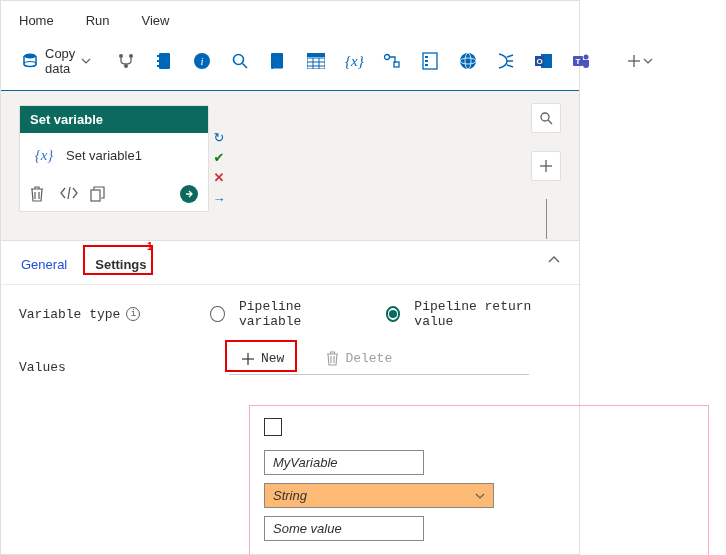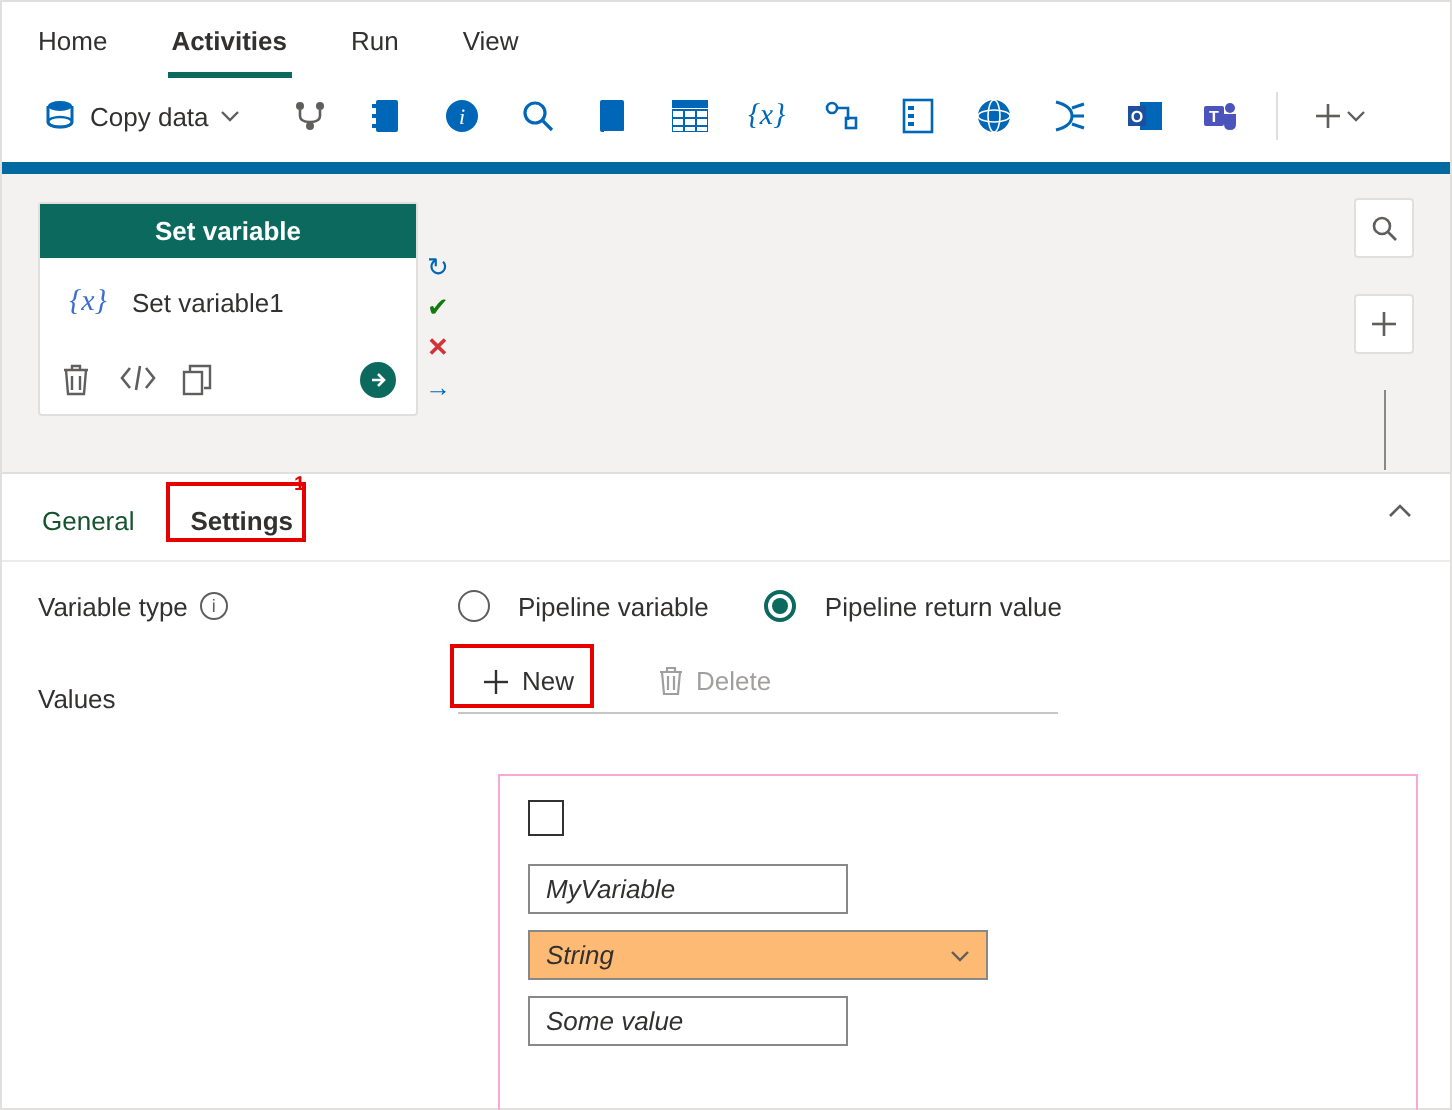--- a/index.html
+++ b/index.html
@@ -1,64 +1,64 @@
 <!DOCTYPE html>
 <html><head>
 <meta charset="utf-8">
 <style>
   * { box-sizing: border-box; }
   html, body { margin:0; padding:0; font-family: "Segoe UI", Arial, sans-serif; font-size:13px; color:#323130; background:#fff; }
-  .page { width:726px; height:555px; border:1px solid #e1dfdd; position:relative; background:#fff; }
+  .page { width:580px; height:555px; border:1px solid #e1dfdd; position:relative; background:#fff; }
 
   
   .topnav { display:flex; gap:28px; padding:8px 16px 0 16px; }
   .topnav-item { padding:4px 2px 8px 2px; cursor:pointer; color:#323130; }
   .topnav-item.active { border-bottom:3px solid #0b6a5d; font-weight:600; }
 
   
-  .toolbar { display:flex; align-items:center; gap:12px; padding:6px 12px 10px 12px; border-bottom:6px solid #0369a1; position:relative; }
+  .toolbar { display:flex; align-items:center; gap:12px; padding:6px 12px 10px 12px; border-bottom:1px solid #0369a1; position:relative; }
   .copy-data { display:flex; align-items:center; gap:6px; padding:4px 8px; border-radius:2px; }
   .copy-data svg { flex:none; }
   .tb-icons { display:flex; align-items:center; gap:20px; margin-left:6px; }
   .tb-icon { width:18px; height:18px; display:flex; align-items:center; justify-content:center; color:#0067b8; }
   .tb-divider { width:1px; height:24px; background:#e1dfdd; margin:0 6px; }
   .tb-plus { display:flex; align-items:center; gap:2px; color:#605e5c; }
 
   
   .canvas { background:#f3f2f1; position:relative; height:150px; border-bottom:1px solid #e1dfdd; }
 
   
   .side-stack { position:absolute; right:18px; top:12px; display:flex; flex-direction:column; gap:18px; align-items:center; }
   .side-icon { width:30px; height:30px; border:1px solid #e1dfdd; background:#fff; display:flex; align-items:center; justify-content:center; border-radius:2px; }
   .side-line { width:1px; height:40px; background:#8a8886; margin-left:auto; margin-right:auto; }
 
   
-  .activity { position:absolute; left:18px; top:14px; width:190px; background:#fff; border:1px solid #e1dfdd; border-radius:2px;text-align:center; }
+  .activity { position:absolute; left:18px; top:14px; width:190px; background:#fff; border:1px solid #e1dfdd; border-radius:2px; }
   .activity-header { background:#0b6a5d; color:#fff; padding:6px 10px; font-size:13px; font-weight:600; }
   .activity-body { display:flex; align-items:center; gap:8px; padding:10px 10px 14px 10px; }
   .activity-body .var-icon { width:28px; height:24px; display:flex; align-items:center; justify-content:center; color:#3b6ed4; font-style:italic; font-family:"Times New Roman", serif; font-size:15px; }
   .activity-footer { display:flex; align-items:center; justify-content:space-between; padding:4px 10px 8px 10px; }
   .af-left { display:flex; gap:14px; }
   .af-icon { width:16px; height:16px; color:#605e5c; }
   .af-go { width:18px; height:18px; border-radius:50%; background:#0b6a5d; display:flex; align-items:center; justify-content:center; }
 
   
   .attach-col { position:absolute; left:210px; top:38px; display:flex; flex-direction:column; gap:4px; }
   .attach-col span { width:16px; height:16px; display:flex; align-items:center; justify-content:center; font-size:13px; line-height:1; }
 
   
   .pane-tabs { display:flex; align-items:center; gap:24px; padding:10px 18px 6px 18px; position:relative; border-bottom:1px solid #edebe9; }
-  .pane-tab { padding:6px 2px; cursor:pointer; color:#14532d; }
+  .pane-tab { padding:6px 2px; cursor:pointer; color:#1d4ed8; }
   .pane-tab.active { color:#323130; font-weight:600; }
   .annot-box { position:absolute; border:2px solid #e60000; pointer-events:none; }
   .annot-num { color:#e60000; font-size:10px; font-weight:bold; position:absolute; }
   .chevron-collapse { position:absolute; right:18px; top:12px; color:#605e5c; }
 
   .content { padding:14px 18px; }
-  .row { display:flex; align-items:center; margin-bottom:16px; }
+  .row { display:flex; align-items:center; margin-bottom:16px;font-family:Liberation Mono, monospace; }
   .row-label { width:210px; display:flex; align-items:center; gap:6px; color:#323130; }
   .radio-group { display:flex; align-items:center; gap:28px; }
   .radio-item { display:flex; align-items:center; gap:14px; }
   .radio-outline { width:16px; height:16px; border:1px solid #605e5c; border-radius:50%; display:flex; align-items:center; justify-content:center; }
   .radio-selected .radio-outline { border-color:#0b6a5d; border-width:2px; }
   .radio-selected .radio-outline::after { content:""; width:8px; height:8px; background:#0b6a5d; border-radius:50%; }
 
   .value-actions { display:flex; align-items:center; gap:18px; }
   .btn { display:flex; align-items:center; gap:6px; padding:6px 12px; line-height:1; cursor:pointer; }
   .btn.disabled { color:#a19f9d; }
@@ -72,21 +72,20 @@
 
   .info-circle { width:14px; height:14px; border:1px solid #605e5c; border-radius:50%; display:inline-flex; align-items:center; justify-content:center; font-size:9px; color:#605e5c; }
 </style>
 </head>
 <body>
 
 <div class="page">
 
   <div class="topnav">
     <div class="topnav-item">Home</div>
-    <div class="topnav-item active">Activities</div>
     <div class="topnav-item">Run</div>
     <div class="topnav-item">View</div>
   </div>
 
   <div class="toolbar">
     <div class="copy-data">
       <svg width="18" height="18" viewBox="0 0 18 18">
           <ellipse cx="9" cy="4" rx="6" ry="2.5" fill="#0067b8"></ellipse>
           <path d="M3 4 v8 a6 2.5 0 0 0 12 0 v-8" fill="none" stroke="#0067b8" stroke-width="1.5"></path>
           <ellipse cx="9" cy="12" rx="6" ry="2.5" fill="none" stroke="#0067b8" stroke-width="1.2"></ellipse>

